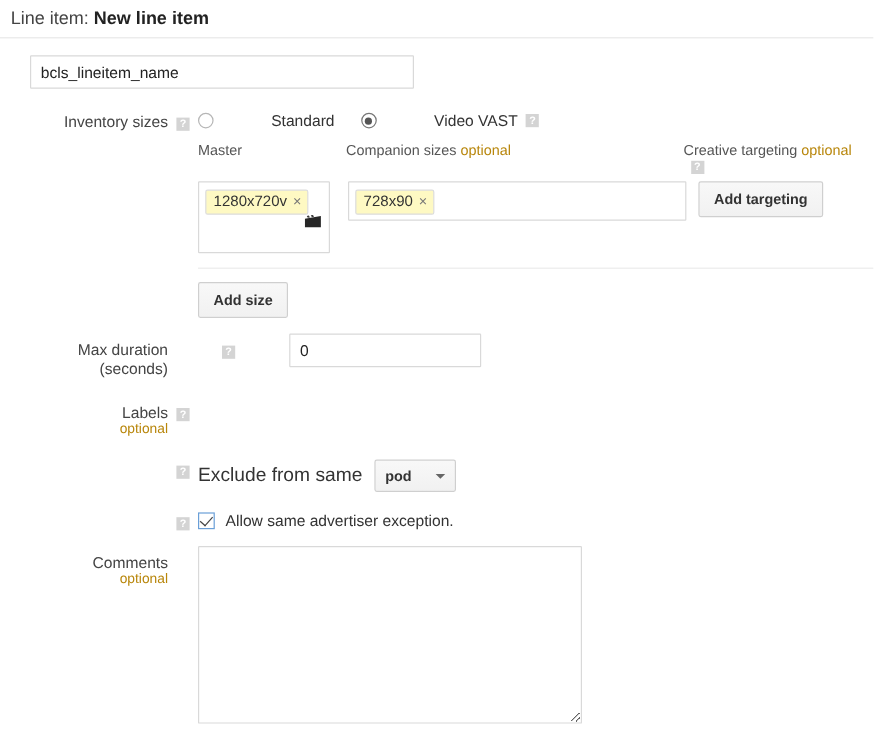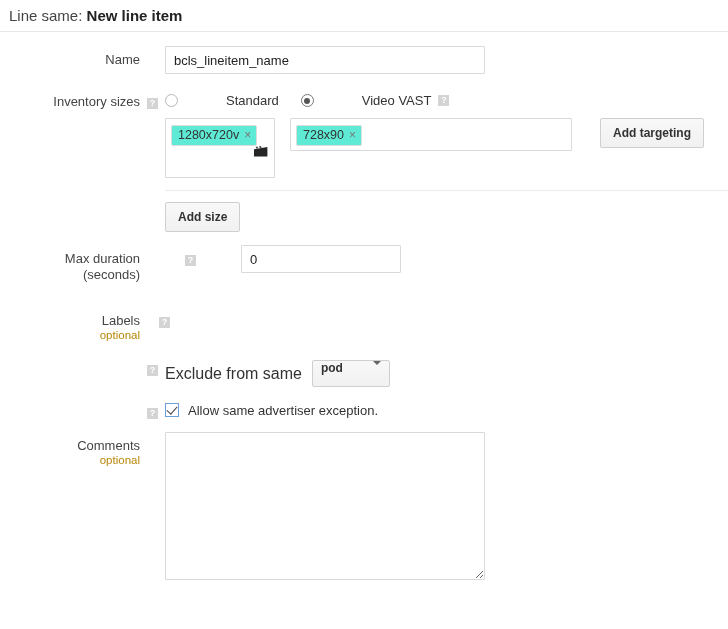--- a/index.html
+++ b/index.html
@@ -177,21 +177,21 @@
     padding: 6px 5px 5px 5px;
     border-radius: 1px;
     position: relative;
   }
   .chipbox.master { width: 110px; height: 60px; }
   .chipbox.companion { width: 282px; height: 33px; margin-left: 15px; }
 
   .chip {
     display: inline-flex;
     align-items: center;
-    background: #5eead4;
+    background: #fef9c3;
     border: 1px solid #dcdcdc;
     border-radius: 2px;
     font-size: 12.5px;
     color: #333333;
     padding: 2px 5px 3px 6px;
     line-height: 14px;
     white-space: nowrap;
   }
   .chip .chip-x {
     margin-left: 5px;
@@ -203,21 +203,21 @@
 
   .video-badge {
     position: absolute;
     right: 6px;
     top: 26px;
     width: 14px;
     height: 11px;
     cursor: pointer;
   }
 
-  .add-targeting-wrap { margin-left: 28px; }
+  .add-targeting-wrap { margin-left: 10px; }
 
   
   .btn {
     box-sizing: border-box;
     display: inline-block;
     background: linear-gradient(#f8f8f8, #f1f1f1);
     border: 1px solid #cfcfcf;
     border-radius: 2px;
     color: #333333;
     font-family: "Liberation Sans", sans-serif;
@@ -248,43 +248,44 @@
   
   .exclude-row {
     display: flex;
     align-items: center;
     padding-top: 5px;
   }
   .exclude-text { font-size: 16px; color: #333333; margin-right: 10px; }
   .select-btn {
     box-sizing: border-box;
     display: inline-flex;
+    align-items: center;
     justify-content: space-between;
-    width: 78px;
+    width: 68px;
     height: 27px;
     background: linear-gradient(#f8f8f8, #f1f1f1);
     border: 1px solid #cfcfcf;
     border-radius: 2px;
     font-size: 12px;
     font-weight: bold;
     color: #333333;
     padding: 0 8px;
     cursor: pointer;
   }
   .caret {
     width: 0; height: 0;
     border-left: 4px solid transparent;
     border-right: 4px solid transparent;
     border-top: 4px solid #666666;
   }
 
   
   .check-row {
     display: flex;
-    align-items: flex-start;
+    align-items: center;
     padding-top: 5px;
   }
   .checkbox {
     width: 14px; height: 14px;
     border: 1px solid #6a9fd8;
     background: #ffffff;
     box-sizing: border-box;
     position: relative;
     margin-right: 9px;
     cursor: pointer;
@@ -298,28 +299,27 @@
     border: solid #444444;
     border-width: 0 1.7px 1.7px 0;
     transform: rotate(42deg);
   }
   .check-label { font-size: 13px; color: #333333; }
 </style>
 </head>
 <body>
 
 <div class="page-header">
-  <span>Line same:</span>
+  <span>Line item:</span>
   <span class="strong">New line item</span>
 </div>
 
 <div class="form">
 
   <div class="row">
-    <div class="label-cell">Name</div>
     <div class="help-cell"></div>
     <div class="field-cell">
       <input class="text-input wide" type="text" value="bcls_lineitem_name" style="">
     </div>
   </div>
 
   <div class="row" style="margin-top:14px;">
     <div class="label-cell">Inventory sizes</div>
     <div class="help-cell">
       <span class="help-icon">?</span>
@@ -332,20 +332,32 @@
           <span class="radio-label">Standard</span>
         </div>
         <div class="radio-opt">
           <span class="radio-dot checked"></span>
           <span class="radio-label">Video VAST</span>
           <span class="help-icon">?</span>
         </div>
       </div>
 
       <div class="sizes-block">
+        <div class="sizes-heads">
+          <span class="head-master">Master</span>
+          <span class="head-companion">
+            <span>Companion sizes</span>
+            <span class="opt-tag">optional</span>
+          </span>
+          <span class="head-creative">
+            <span>Creative targeting</span>
+            <span class="opt-tag">optional</span>
+            <span class="help-icon">?</span>
+          </span>
+        </div>
 
         <div class="sizes-boxes">
 
           <div class="chipbox master">
             <span class="chip">
               <span>1280x720v</span>
               <span class="chip-x">×</span>
             </span>
             <span class="video-badge">
               <svg width="14" height="11" viewBox="0 0 14 11">
@@ -384,21 +396,21 @@
       <span>(seconds)</span>
     </div>
     <div class="help-cell">
       <span class="help-icon">?</span>
     </div>
     <div class="field-cell">
       <input class="text-input narrow" type="text" value="0" style="">
     </div>
   </div>
 
-  <div class="row" style="margin-top:24px;gap:12px;">
+  <div class="row" style="margin-top:14px;">
     <div class="label-cell">
       <span>Labels</span>
       <span class="optional">optional</span>
     </div>
     <div class="help-cell">
       <span class="help-icon">?</span>
     </div>
   </div>
 
   <div class="row" style="margin-top:13px;">

